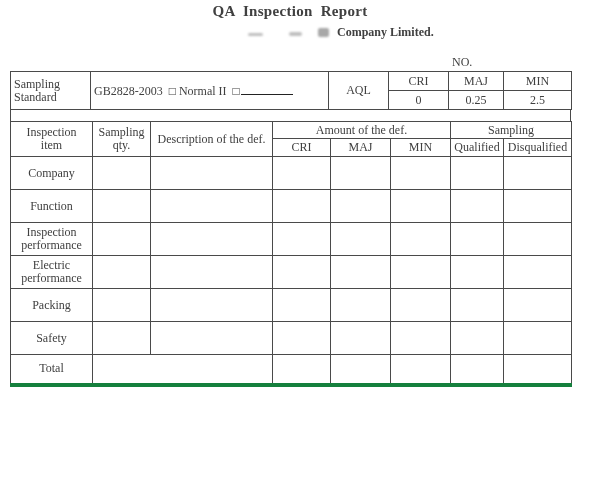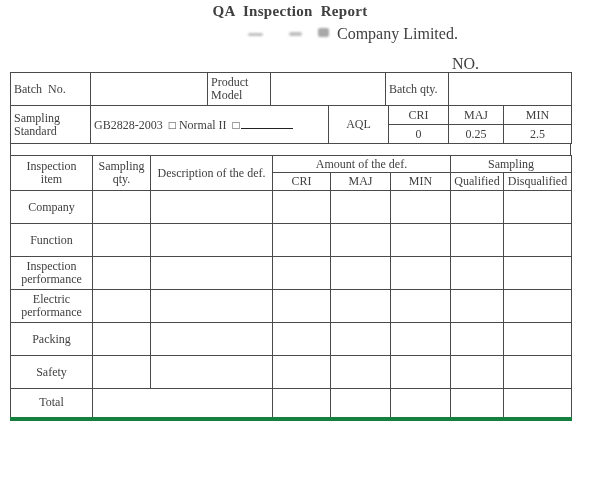--- a/index.html
+++ b/index.html
@@ -10,22 +10,22 @@
   .hdr{position:relative;height:73px;}
   .title{
     position:absolute;top:3px;left:0;width:580px;text-align:center;
     font-weight:bold;font-size:15px;white-space:pre;letter-spacing:.3px;
   }
   .subtitle{position:absolute;top:25px;left:0;width:603px;height:16px;}
   .redact{position:absolute;background:#bfbfbf;filter:blur(1.2px);border-radius:2px;}
   .r1{left:248px;top:8px;width:15px;height:3px;}
   .r2{left:289px;top:7px;width:13px;height:4px;}
   .r3{left:318px;top:3px;width:11px;height:9px;background:#a8a8a8;}
-  .company{position:absolute;left:337px;top:0;font-weight:normal;font-size:16px;white-space:pre;}
-  .no-label{position:absolute;top:55px;left:452px;font-size:16px;}
+  .company{position:absolute;left:337px;top:0;font-weight:bold;font-size:12px;white-space:pre;}
+  .no-label{position:absolute;top:55px;left:452px;font-size:12px;}
   table{border-collapse:collapse;table-layout:fixed;margin-left:10px;margin-top:-1px;}
   td{
     border:1px solid #4a4a4a;font-size:12px;padding:0 3px;vertical-align:middle;
     line-height:13px;white-space:pre-wrap;overflow:hidden;
   }
   .c{text-align:center;}
   .blank-row td{border:1px solid #4a4a4a;}
   .t-insp{border-bottom:4px solid #15803d;}
   .blank-line{display:inline-block;width:52px;height:11px;border-bottom:1px solid #222;margin-left:1px;}
 </style>
@@ -48,28 +48,20 @@
   <table style="width:561px">
     <colgroup>
         <col style="width:80px">
         <col style="width:117px">
         <col style="width:63px">
         <col style="width:115px">
         <col style="width:63px">
         <col style="width:123px">
       </colgroup>
     <tbody>
-        <tr style="height:33px">
-      <td>Batch  No.</td>
-      <td></td>
-      <td>Product Model</td>
-      <td></td>
-      <td>Batch qty.</td>
-      <td></td>
-    </tr>
   </tbody>
     </table>
 
   <table style="width:561px">
     <colgroup>
         <col style="width:80px">
         <col style="width:238px">
         <col style="width:60px">
         <col style="width:60px">
         <col style="width:55px">

